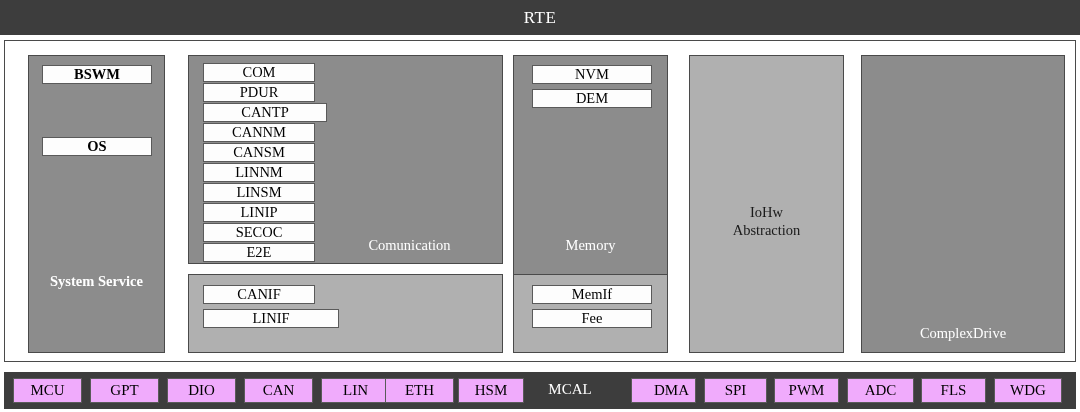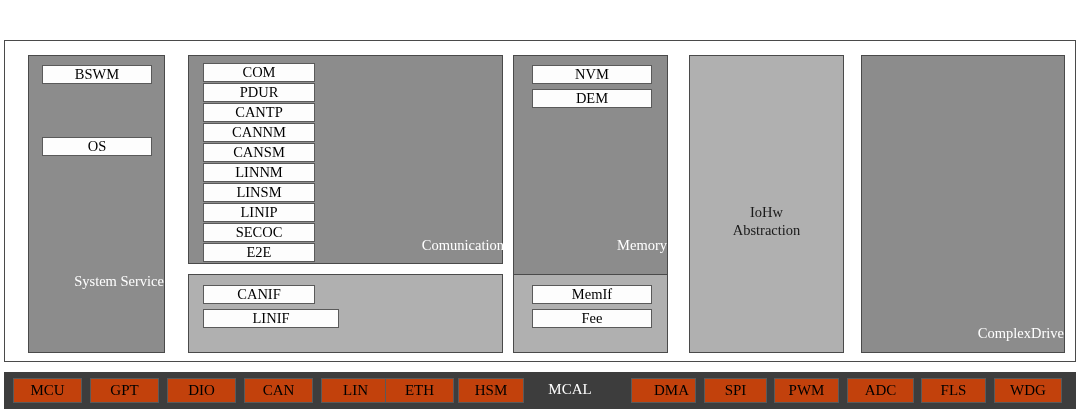--- a/index.html
+++ b/index.html
@@ -60,21 +60,21 @@
 
   .module-label {
     position: absolute;
     left: 0;
     width: 100%;
     text-align: center;
     font-size: 14.5px;
     line-height: 1.15;
     pointer-events: none;
   }
-  .module-label.white { color: #ffffff; text-align: right; }
+  .module-label.white { color: #ffffff; }
   .module-label.black { color: #1a1a1a; }
 
   
   .chip {
     position: absolute;
     background: #fdfdfd;
     border: 1px solid #5a5a5a;
     box-sizing: border-box;
     display: flex;
     align-items: center;
@@ -91,21 +91,21 @@
     top: 372px;
     width: 1072px;
     height: 37px;
     background: #3d3d3d;
     box-sizing: border-box;
   }
   .mcal-chip {
     position: absolute;
     top: 6px;
     height: 25px;
-    background: #c2410c;
+    background: #f0abfc;
     border: 1px solid #5a5a5a;
     box-sizing: border-box;
     display: flex;
     align-items: center;
     justify-content: center;
     font-size: 15px;
     color: #000000;
   }
   .mcal-label {
     position: absolute;
@@ -113,33 +113,36 @@
     color: #ffffff;
     font-size: 15px;
     text-align: center;
   }
 </style>
 </head>
 <body>
 
 <div id="diagram">
 
+  <div class="rte-bar">
+    <span>RTE</span>
+  </div>
 
   <div class="bsw-panel">
 
-    <div class="module dark" style="left:23px; top:14px; width:137px; height:298px;">
+    <div class="module dark" style="left:23px; top:14px; width:137px; height:298px;font-weight:bold;">
       <div class="chip" style="left:13px; top:9px; width:110px;">BSWM</div>
       <div class="chip" style="left:13px; top:81px; width:110px;">OS</div>
       <div class="module-label white" style="top:217px;">System Service</div>
     </div>
 
     <div class="module dark" style="left:183px; top:14px; width:315px; height:209px;">
       <div class="chip" style="left:14px; top:7px; width:112px;">COM</div>
       <div class="chip" style="left:14px; top:27px; width:112px;">PDUR</div>
-      <div class="chip" style="left:14px; top:47px; width:112px;">CANTP</div>
+      <div class="chip" style="left:14px; top:47px; width:124px;">CANTP</div>
       <div class="chip" style="left:14px; top:67px; width:112px;">CANNM</div>
       <div class="chip" style="left:14px; top:87px; width:112px;">CANSM</div>
       <div class="chip" style="left:14px; top:107px; width:112px;">LINNM</div>
       <div class="chip" style="left:14px; top:127px; width:112px;">LINSM</div>
       <div class="chip" style="left:14px; top:147px; width:112px;">LINIP</div>
       <div class="chip" style="left:14px; top:167px; width:112px;">SECOC</div>
       <div class="chip" style="left:14px; top:187px; width:112px;">E2E</div>
       <div class="module-label white" style="top:181px; left:126px; width:189px;">Comunication</div>
     </div>
 

